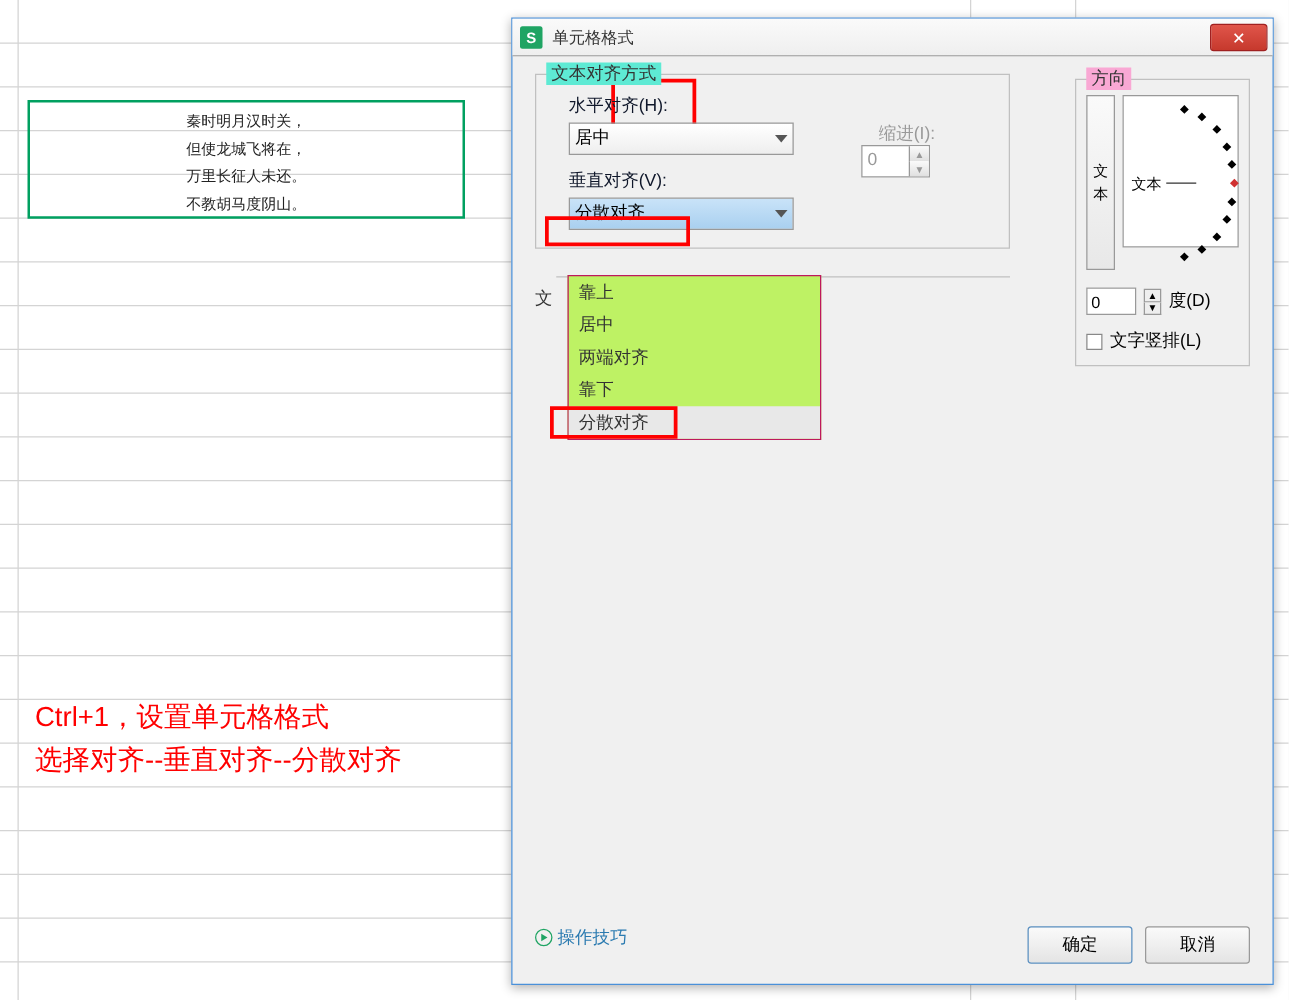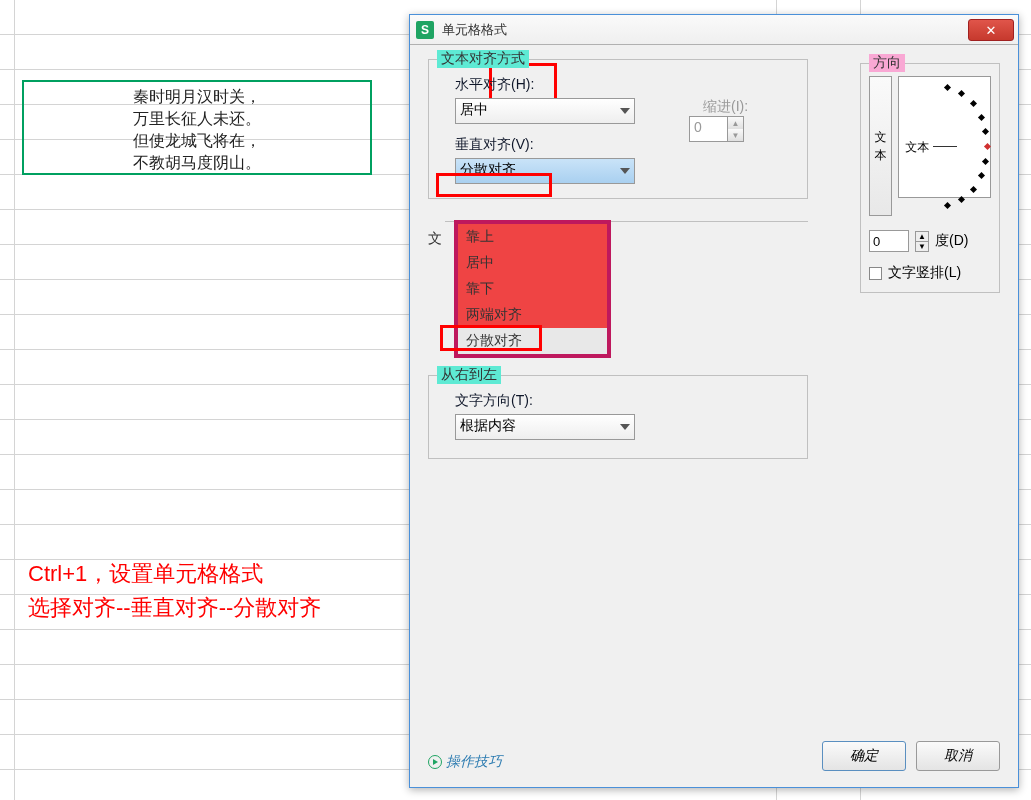--- a/index.html
+++ b/index.html
@@ -4,21 +4,21 @@
 <style>
 * { box-sizing: border-box; margin: 0; padding: 0; font-family: "Microsoft YaHei", SimSun, sans-serif; }
 body { background: #fff; width: 1031px; height: 800px; position: relative; overflow: hidden; }
 
 
 .grid { position: absolute; top: 0; left: 0; width: 1031px; height: 800px; }
 .grid-row { border-bottom: 1px solid #d4d4d4; height: 35px; }
 .grid-col-sep { position: absolute; top: 0; width: 1px; height: 800px; background: #d4d4d4; }
 
 
-.cell-selected { position: absolute; top: 80px; left: 22px; width: 350px; height: 95px; border: 2px solid #00a060; text-align: center; font-size: 16px; line-height: 22px; padding-top: 4px; color: #222; }
+.cell-selected { position: absolute; top: 80px; left: 22px; width: 350px; height: 95px; border: 2px solid #00a060; text-align: center; font-size: 12px; line-height: 22px; padding-top: 4px; color: #222; }
 
 
 .instruction { position: absolute; top: 557px; left: 28px; font-size: 22px; line-height: 34px; color: #f00; }
 
 
 .dialog { position: absolute; top: 14px; left: 409px; width: 610px; height: 774px; border: 1px solid #4a90d9; background: #f0f0f0; box-shadow: 0 2px 8px rgba(0,0,0,0.3); }
 .titlebar { height: 30px; background: linear-gradient(to bottom, #fafafa, #efefef); border-bottom: 1px solid #ccc; display: flex; align-items: center; padding: 0 6px; position: relative; }
 .titlebar-icon { width: 18px; height: 18px; background: #1fa463; display: flex; align-items: center; justify-content: center; color: #fff; font-size: 12px; font-weight: bold; border-radius: 2px; margin-right: 8px; }
 .titlebar-text { font-size: 13px; color: #333; }
 .close-btn { position: absolute; right: 4px; top: 4px; width: 46px; height: 22px; background: linear-gradient(to bottom, #e0554a, #c6392d); border: 1px solid #a02020; border-radius: 3px; color: #fff; display: flex; align-items: center; justify-content: center; font-size: 13px; }
@@ -40,21 +40,21 @@
 .label.indent-lbl { position: absolute; top: 32px; left: 260px; color: #999; }
 
 .select-box { display: block; width: 180px; height: 26px; border: 1px solid #999; background: linear-gradient(to bottom, #fff, #eee); font-size: 14px; padding: 2px 4px; margin-left: 14px; position: relative; }
 .select-box .arrow { position: absolute; right: 4px; top: 50%; transform: translateY(-50%); width: 0; height: 0; border-left: 5px solid transparent; border-right: 5px solid transparent; border-top: 6px solid #555; }
 .select-box.open { background: linear-gradient(to bottom, #c9e3f8, #a9d0f0); }
 .spinner { display: inline-block; width: 55px; height: 26px; border: 1px solid #999; background: #fff; font-size: 14px; padding: 2px 4px; position: absolute; top: 56px; left: 260px; color: #999; }
 .spinner-btns { position: absolute; right: 0; top: 0; width: 16px; height: 24px; display: flex; flex-direction: column; }
 .spinner-btns span { flex: 1; border-left: 1px solid #999; display: flex; align-items: center; justify-content: center; font-size: 8px; background: linear-gradient(to bottom,#fafafa,#e0e0e0); }
 
 
-.dropdown-list { position: absolute; top: 175px; left: 44px; width: 157px; border: 4px solid #be185d; background: #ef4444; z-index: 20; }
+.dropdown-list { position: absolute; top: 175px; left: 44px; width: 203px; border: 1px solid #be185d; background: #bef264; z-index: 20; }
 .dropdown-list div { font-size: 14px; padding: 4px 8px; color: #333; }
 .dropdown-list div.selected { background: #e8e8e8; }
 
 
 .red-box { position: absolute; border: 3px solid #f00; pointer-events: none; z-index: 30; }
 .red-box.vlabel { top: 128px; left: 26px; width: 116px; height: 24px; }
 .red-box.distrib { top: 280px; left: 30px; width: 102px; height: 26px; }
 
 
 .direction-box { position: absolute; top: 18px; right: 18px; width: 140px; border: 1px solid #c0c0c0; padding: 12px 8px 10px 8px; }
@@ -65,25 +65,25 @@
 .orient-circle .dot { position: absolute; width: 5px; height: 5px; background: #000; transform: rotate(45deg); }
 .orient-circle .red-dot { background: #d03030; }
 .orient-circle .txt { position: absolute; top: 62px; left: 6px; font-size: 12px; }
 .orient-circle .line { position: absolute; top: 69px; left: 34px; width: 24px; height: 1px; background: #333; }
 .degree-row { margin-top: 14px; display: flex; align-items: center; gap: 6px; font-size: 14px; }
 .degree-row input { width: 40px; height: 22px; border: 1px solid #999; font-size: 13px; padding: 0 3px; }
 .vertical-text-row { margin-top: 12px; display: flex; align-items: center; gap: 6px; font-size: 14px; }
 .vertical-text-row .cb { width: 13px; height: 13px; border: 1px solid #888; background: #fff; }
 
 
-.footer { position: absolute; bottom: 16px; left: 18px; right: 18px; display: flex; align-items: flex-end; font-style: italic; }
+.footer { position: absolute; bottom: 16px; left: 18px; right: 18px; display: flex; align-items: flex-start; }
 .tips-link { color: #2a7ab0; font-size: 14px; display: flex; align-items: center; gap: 4px; }
 .tips-link .play-icon { width: 14px; height: 14px; border: 1px solid #1fa463; border-radius: 50%; display: flex; align-items: center; justify-content: center; }
 .tips-link .play-icon::before { content: ""; width: 0; height: 0; border-top: 3px solid transparent; border-bottom: 3px solid transparent; border-left: 5px solid #1fa463; margin-left: 1px; }
-.footer-btns { margin-left: auto; display: flex; gap: 10px; margin-top: 40px; }
+.footer-btns { margin-left: auto; display: flex; gap: 10px; }
 .btn { width: 84px; height: 30px; border: 1px solid #999; background: linear-gradient(to bottom,#fafafa,#e4e4e4); font-size: 14px; display: flex; align-items: center; justify-content: center; border-radius: 3px; }
 .btn.primary { border: 1px solid #5a8fc0; }
 </style>
 </head>
 <body>
 
 <div class="grid">
   <div class="grid-row"></div>
     <div class="grid-row"></div>
     <div class="grid-row"></div>
@@ -107,22 +107,22 @@
     <div class="grid-row"></div>
     <div class="grid-row"></div>
     <div class="grid-row"></div>
   <div class="grid-col-sep" style="left:14px"></div>
   <div class="grid-col-sep" style="left:776px"></div>
   <div class="grid-col-sep" style="left:860px"></div>
 </div>
 
 <div class="cell-selected">
   <div>秦时明月汉时关，</div>
+  <div>但使龙城飞将在，</div>
   <div>万里长征人未还。</div>
-  <div>但使龙城飞将在，</div>
   <div>不教胡马度阴山。</div>
 </div>
 
 <div class="instruction">
   <div>Ctrl+1，设置单元格格式</div>
   <div>选择对齐--垂直对齐--分散对齐</div>
 </div>
 
 <div class="dialog">
   <div class="titlebar">
@@ -155,36 +155,28 @@
       <span class="label" style="margin-top:12px">垂直对齐(V):</span>
       <div class="select-box open">
         <span>分散对齐</span>
         <span class="arrow"></span>
       </div>
     </div>
 
     <div class="dropdown-list">
       <div>靠上</div>
       <div>居中</div>
+      <div>两端对齐</div>
       <div>靠下</div>
-      <div>两端对齐</div>
       <div class="selected">分散对齐</div>
     </div>
 
     <div style="position:absolute; top:185px; left:18px; font-size:14px; color:#333;">文</div>
     <div style="position:absolute; top:176px; left:35px; width:363px; height:1px; background:#c0c0c0"></div>
 
-    <div class="fieldset" style="width:380px; height:84px; position:absolute; top:330px; left:18px;">
-      <div class="legend">从右到左</div>
-      <span class="label">文字方向(T):</span>
-      <div class="select-box" style="width:180px">
-        <span>根据内容</span>
-        <span class="arrow"></span>
-      </div>
-    </div>
 
     <div class="direction-box">
       <div class="legend">方向</div>
       <div class="orient-row">
         <div class="orient-vert">
           <span>文<br>本</span>
         </div>
         <div class="orient-circle">
           <span class="txt">文本</span>
           <div class="line"></div>

